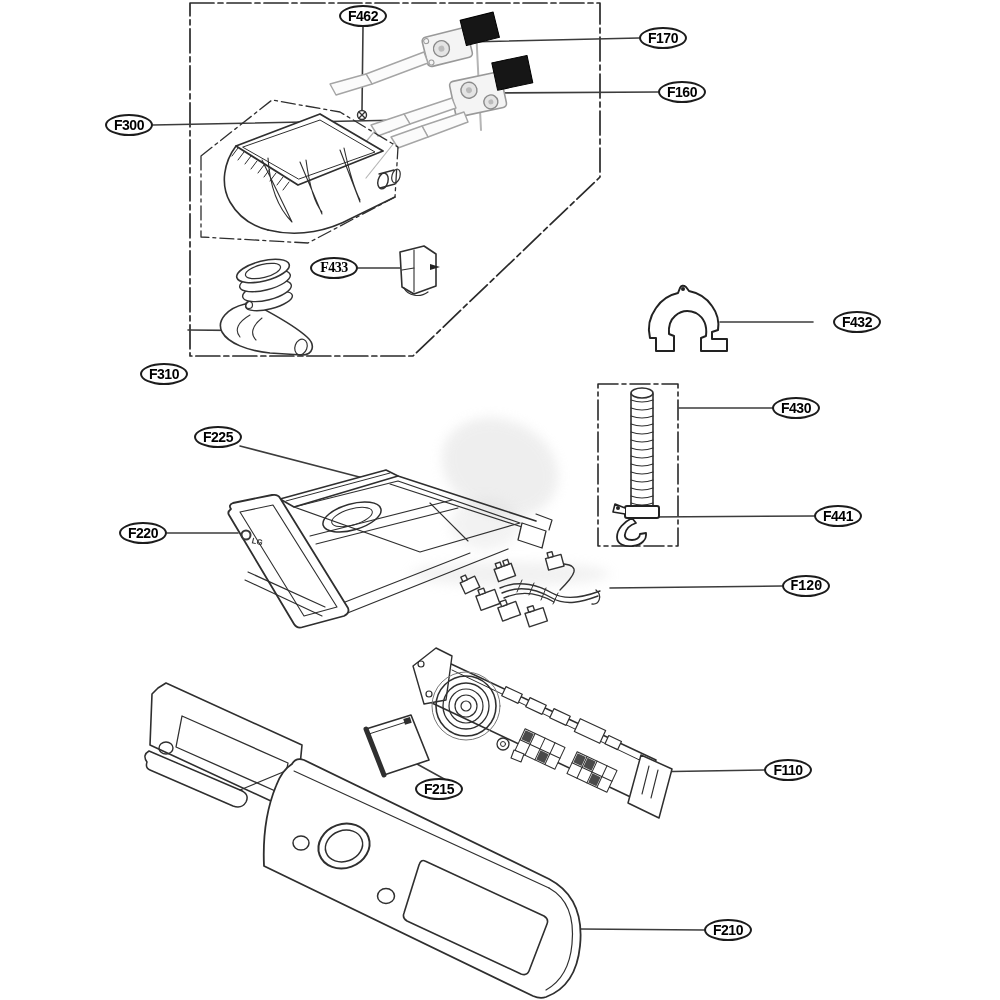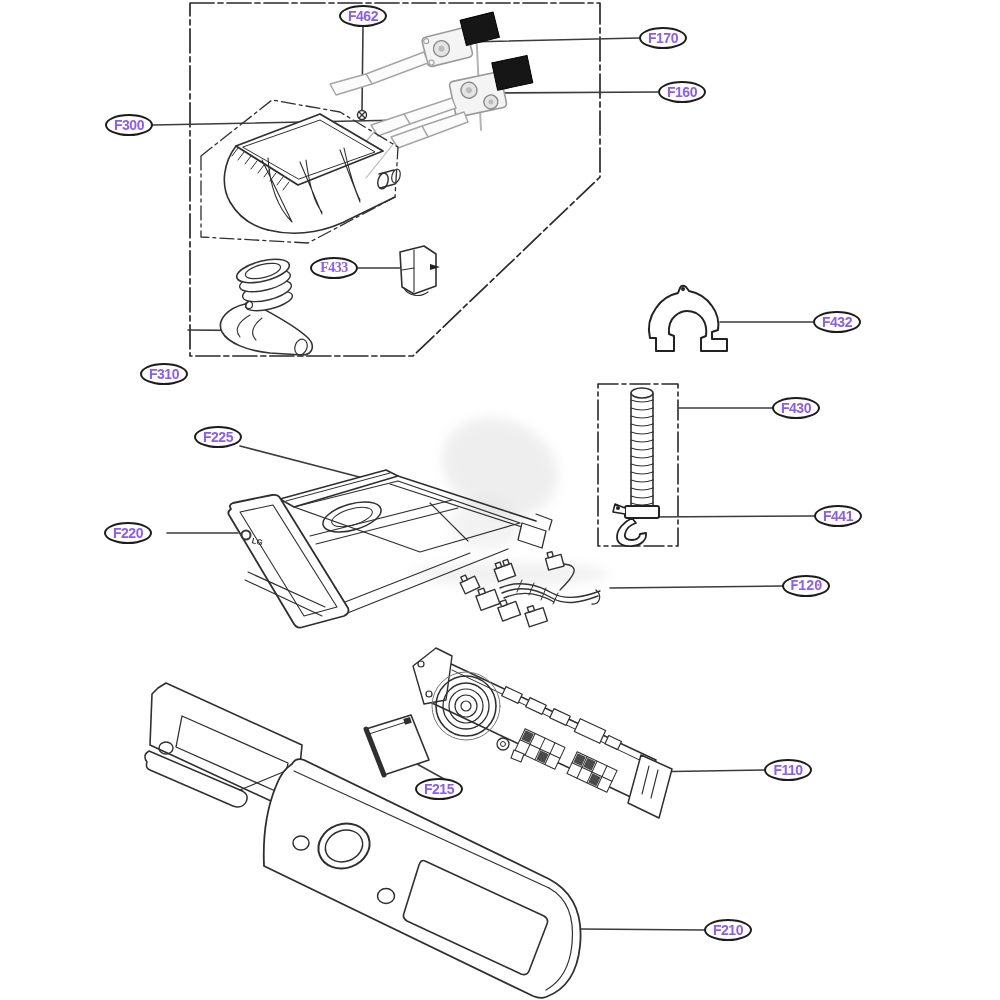--- a/index.html
+++ b/index.html
@@ -2,21 +2,21 @@
 <html><head>
 <meta charset="utf-8">
 <style>
   html,body{margin:0;padding:0;background:#ffffff;}
   .stage{position:relative;width:1000px;height:1000px;background:#ffffff;overflow:hidden;
          font-family:"Liberation Sans",sans-serif;}
   .stage svg{position:absolute;left:0;top:0;}
   .part-label{position:absolute;width:48px;height:22px;box-sizing:border-box;
         border:2px solid #1c1c1c;border-radius:50%;background:#fff;
         display:flex;align-items:center;justify-content:center;
-        font-size:14px;font-weight:bold;letter-spacing:-0.5px;color:#8b5cf6;
+        font-size:14px;font-weight:bold;letter-spacing:-0.5px;color:#000000;
         z-index:3;cursor:pointer;}
   .wm{position:absolute;background:#c9c9c9;border-radius:50%;filter:blur(6px);z-index:0;}
   .art{z-index:1;}
 </style>
 </head>
 <body>
 
 <div class="stage">
 
   <div class="wm" style="left:440px;top:420px;width:120px;height:95px;opacity:.30;transform:rotate(24deg);"></div>
@@ -309,22 +309,22 @@
       <path d="M425,861 L544,916 Q549,919 547,924 L529,971 Q527,976 521,974 L407,921 Q402,918 404,913 L419,865 Q421,859 425,861 Z" stroke-width="1.6"></path>
     </g>
   </svg>
 
   <div class="part-label" style="left:339px;top:5px;">F462</div>
   <div class="part-label" style="left:639px;top:27px;">F170</div>
   <div class="part-label" style="left:658px;top:81px;">F160</div>
   <div class="part-label" style="left:105px;top:114px;">F300</div>
   <div class="part-label" style="left:310px;top:257px;font-family:Liberation Serif, serif;">F433</div>
   <div class="part-label" style="left:140px;top:319px;margin-top:44px;">F310</div>
-  <div class="part-label" style="left:813px;top:311px;">F432</div>
+  <div class="part-label" style="left:833px;top:311px;">F432</div>
   <div class="part-label" style="left:772px;top:397px;">F430</div>
   <div class="part-label" style="left:814px;top:505px;">F441</div>
   <div class="part-label" style="left:194px;top:426px;">F225</div>
-  <div class="part-label" style="left:104px;top:522px;">F220</div>
+  <div class="part-label" style="left:119px;top:522px;">F220</div>
   <div class="part-label" style="left:782px;top:575px;font-family:Liberation Mono, monospace;">F120</div>
   <div class="part-label" style="left:415px;top:778px;">F215</div>
   <div class="part-label" style="left:764px;top:759px;">F110</div>
   <div class="part-label" style="left:704px;top:919px;">F210</div>
 </div>
 
 </body></html>

